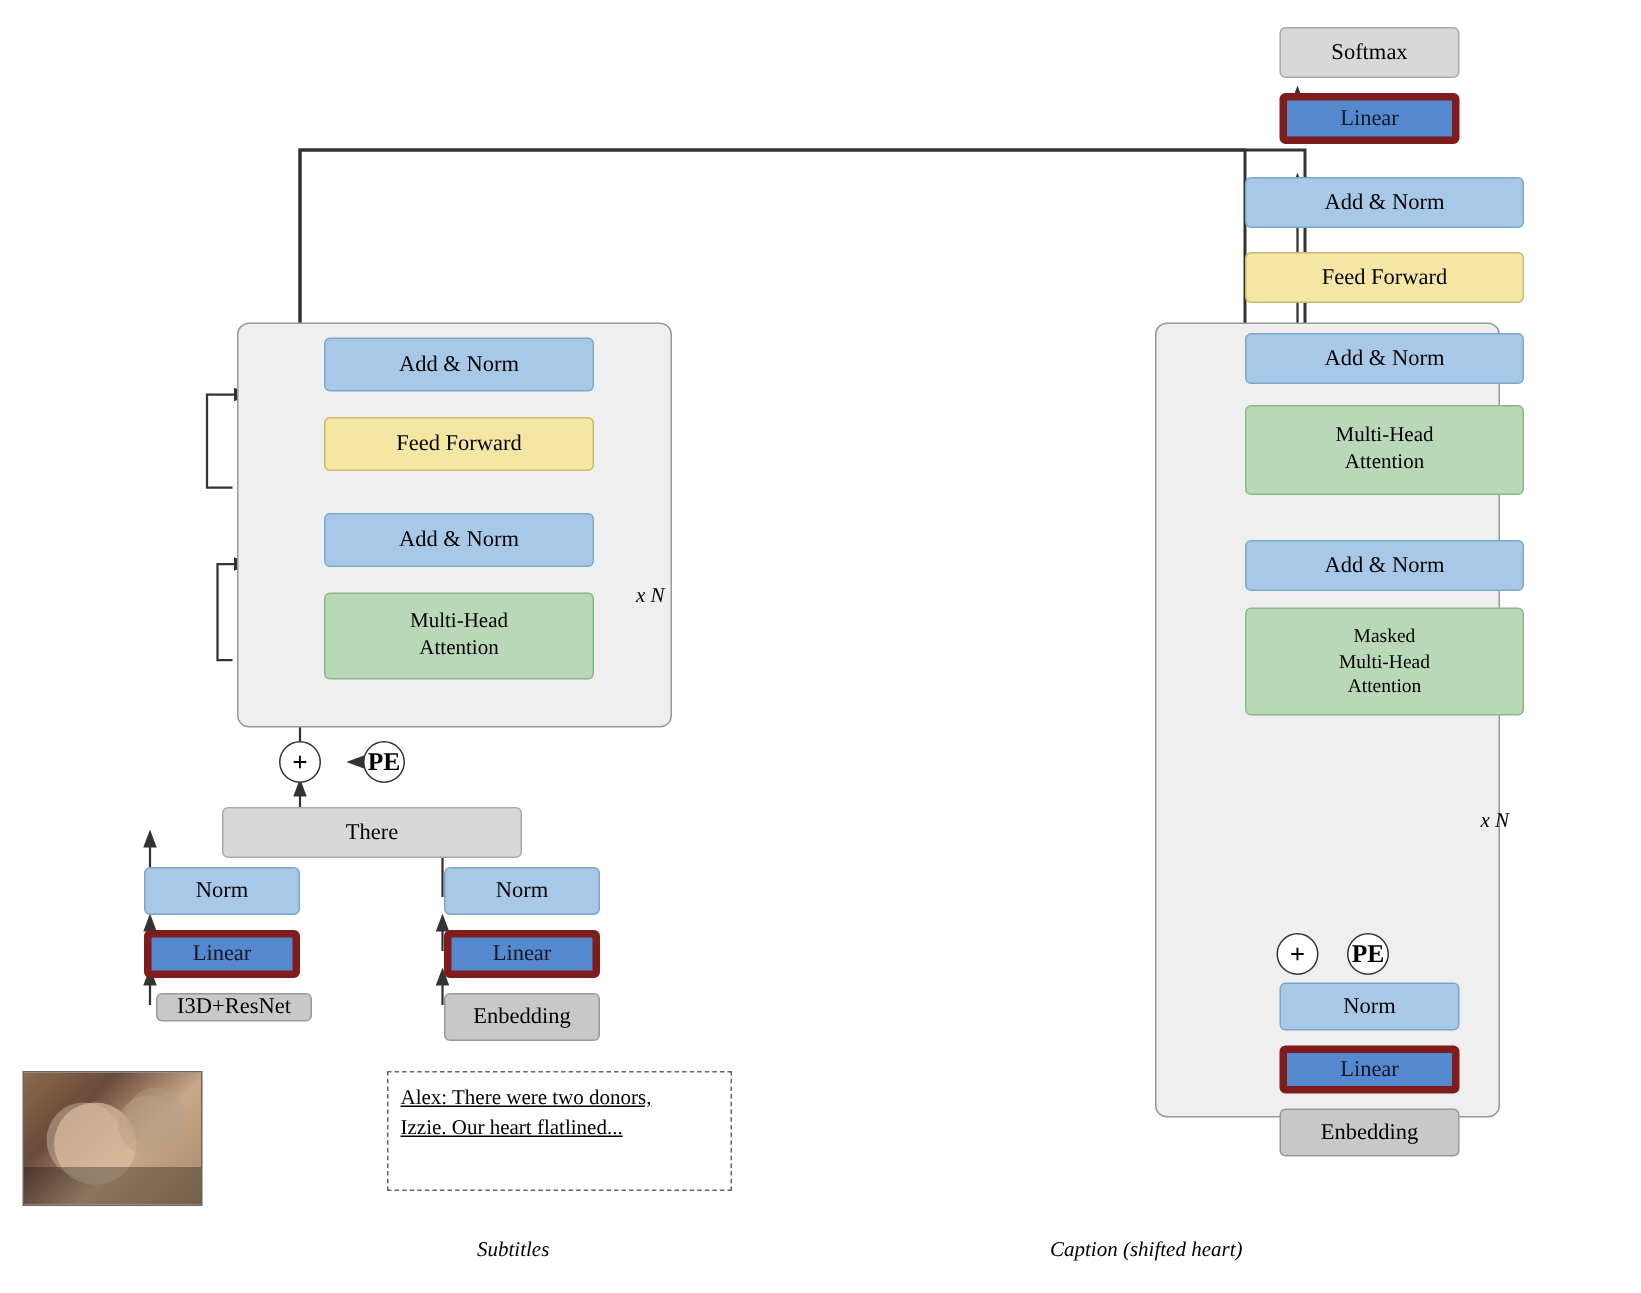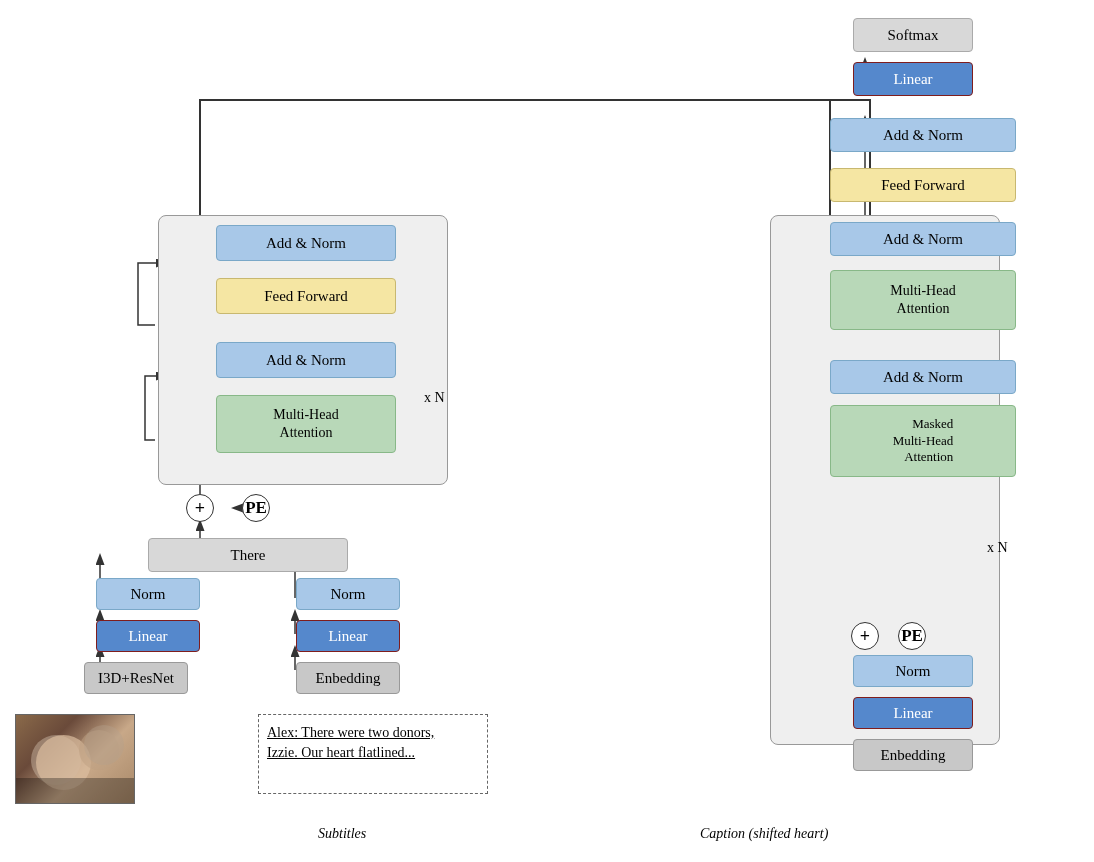--- a/index.html
+++ b/index.html
@@ -26,22 +26,22 @@
       font-size: 15px;
       border-radius: 4px;
       margin-left: 48px;
     }
     .block-blue-light {
       background: #a8c8e8;
       border: 1px solid #7aa8c8;
     }
     .block-blue-dark {
       background: #5588cc;
-      border: 1px solid #7f1d1d;
-      color: #ffffff;
+      border: 5px solid #7f1d1d;
+      color: #0f172a;
     }
     .block-yellow {
       background: #f5e6a3;
       border: 1px solid #c8b870;
     }
     .block-green {
       background: #b8d8b8;
       border: 1px solid #88b888;
     }
     .block-gray {
@@ -92,20 +92,21 @@
     }
     .label-text {
       position: absolute;
       font-size: 14px;
       font-style: italic;
       text-align: center;
     }
     .xn-label {
       position: absolute;
       font-size: 14px;
+      font-style: italic;
     }
     .caption-box {
       position: absolute;
       border: 1.5px dashed #666;
       padding: 8px;
       font-size: 14px;
       line-height: 1.4;
     }
     svg.arrows {
       position: absolute;
@@ -246,21 +247,21 @@
   <div class="circle-plus" style="left:186px; top:494px;">+</div>
 
   <div class="circle-pe" style="left:242px; top:494px;">PE</div>
 
   <div class="block block-gray-light" style="left:100px; top:538px; width:200px; height:34px;">There</div>
 
   <div class="block block-blue-light" style="left:48px; top:578px; width:104px; height:32px;">Norm</div>
 
   <div class="block block-blue-dark" style="left:48px; top:620px; width:104px; height:32px;">Linear</div>
 
-  <div class="block block-gray" style="left:36px; top:662px; width:104px; height:32px;">I3D+ResNet</div>
+  <div class="block block-gray" style="left:56px; top:662px; width:104px; height:19px;">I3D+ResNet</div>
 
   <div class="block block-blue-light" style="left:248px; top:578px; width:104px; height:32px;">Norm</div>
 
   <div class="block block-blue-dark" style="left:248px; top:620px; width:104px; height:32px;">Linear</div>
 
   <div class="block block-gray" style="left:248px; top:662px; width:104px; height:32px;">Enbedding</div>
 
   <div class="decoder-box" style="left:770px; top:215px; width:230px; height:530px;"></div>
 
   <div class="block block-gray-light" style="left:805px; top:18px; width:120px; height:34px;">Softmax</div>
@@ -273,21 +274,21 @@
 
   <div class="block block-blue-light" style="left:782px; top:222px; width:186px; height:34px;">Add &amp; Norm</div>
 
   <div class="block block-green" style="left:782px; top:270px; width:186px; height:60px; font-size:14px; line-height:1.3;">
     <span style="white-space:pre-line;">Multi-Head
 Attention</span>
   </div>
 
   <div class="block block-blue-light" style="left:782px; top:360px; width:186px; height:34px;">Add &amp; Norm</div>
 
-  <div class="block block-green" style="left:782px; top:405px; width:186px; height:72px; font-size:13px; line-height:1.3;text-align:right;">
+  <div class="block block-green" style="left:782px; top:405px; width:186px; height:72px; font-size:13px; line-height:1.3;">
     <span style="white-space:pre-line;">Masked
 Multi-Head
 Attention</span>
   </div>
 
   <div class="xn-label" style="left:987px; top:540px;">x N</div>
 
   <div class="circle-plus" style="left:851px; top:622px;">+</div>
 
   <div class="circle-pe" style="left:898px; top:622px;">PE</div>

